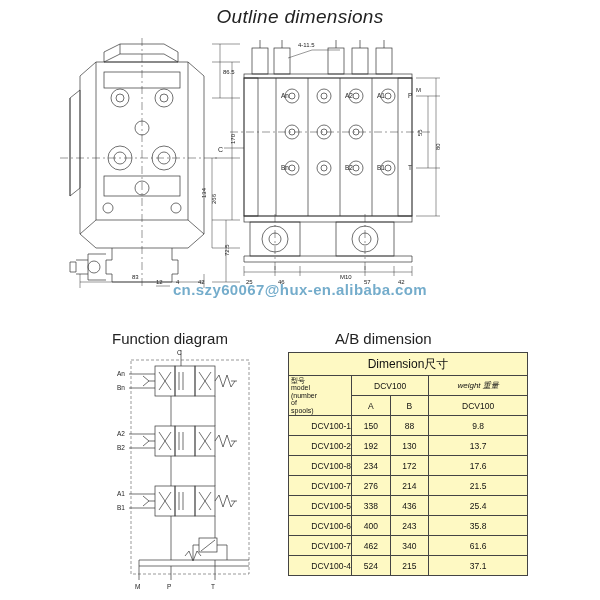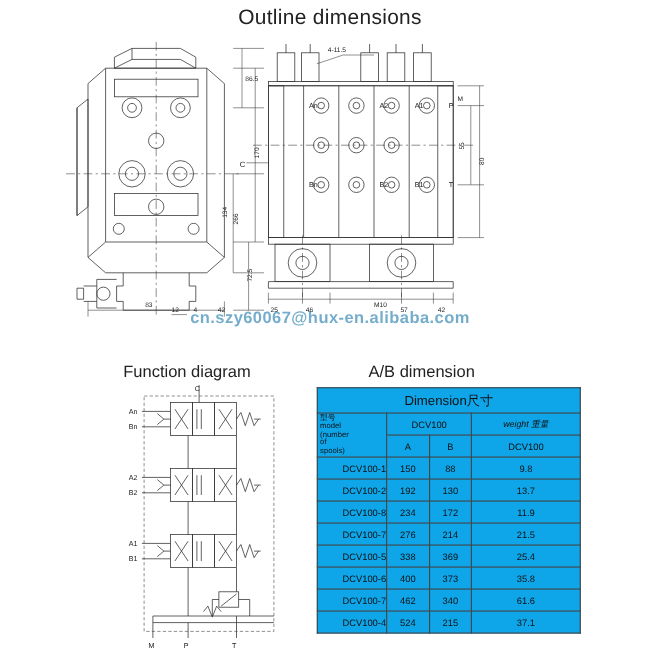--- a/index.html
+++ b/index.html
@@ -5,21 +5,21 @@
   html,body{margin:0;padding:0;}
   body{
     width:600px;height:600px;background:#ffffff;
     font-family:"Liberation Sans", sans-serif;
     color:#111;overflow:hidden;position:relative;
   }
   .page{position:relative;width:600px;height:600px;}
 
   .title{
     position:absolute;left:0;top:6px;width:600px;text-align:center;
-    font-size:19px;letter-spacing:.3px;color:#222;
+    font-size:19px;letter-spacing:.3px;color:#222;font-style:italic;
   }
   .section-title{
     position:absolute;font-size:15px;color:#222;
   }
   #fn-title{left:112px;top:330px;}
   #ab-title{left:335px;top:330px;}
 
   
   .watermark{
     position:absolute;left:110px;top:281px;width:380px;
@@ -31,21 +31,21 @@
   
   svg{display:block;}
   .dw{position:absolute;}
   #outline-drawing{left:60px;top:38px;}
   #function-drawing{left:115px;top:348px;}
 
   
   #ab-table{
     position:absolute;left:288px;top:352px;width:240px;
     border-collapse:collapse;font-size:8.5px;color:#111;
-    background:#0ea5e9;
+    background:#fef9c3;
   }
   #ab-table td,#ab-table th{
     border:1px solid #444;padding:0;text-align:center;
     height:19px;font-weight:normal;
   }
   #ab-table .hdr-big{font-size:12px;height:22px;}
   #ab-table .model-cell{
     font-size:7px;line-height:1.05;text-align:left;padding:1px 2px;width:58px;
   }
   #ab-table .left{text-align:right;padding-left:4px;}
@@ -335,38 +335,38 @@
       <tr>
         <td class="left">DCV100-2</td>
         <td>192</td>
         <td>130</td>
         <td>13.7</td>
       </tr>
       <tr>
         <td class="left">DCV100-8</td>
         <td>234</td>
         <td>172</td>
-        <td>11.9</td>
+        <td>17.6</td>
       </tr>
       <tr>
         <td class="left">DCV100-7</td>
         <td>276</td>
         <td>214</td>
         <td>21.5</td>
       </tr>
       <tr>
         <td class="left">DCV100-5</td>
         <td>338</td>
-        <td>369</td>
+        <td>436</td>
         <td>25.4</td>
       </tr>
       <tr>
         <td class="left">DCV100-6</td>
         <td>400</td>
-        <td>373</td>
+        <td>243</td>
         <td>35.8</td>
       </tr>
       <tr>
         <td class="left">DCV100-7</td>
         <td>462</td>
         <td>340</td>
         <td>61.6</td>
       </tr>
       <tr>
         <td class="left">DCV100-4</td>

